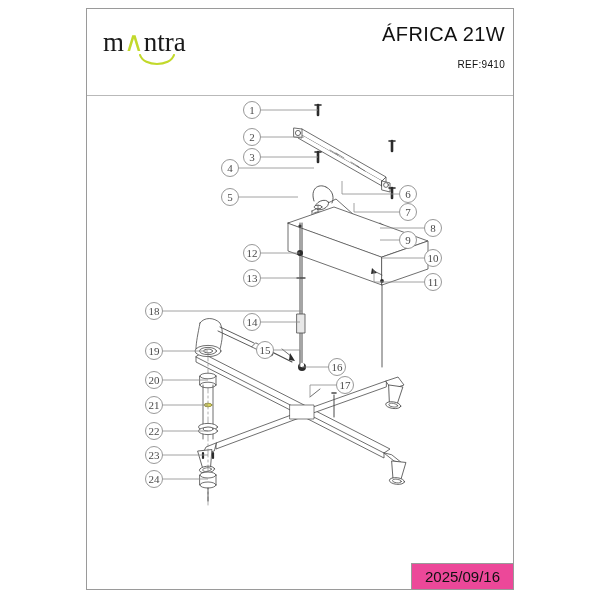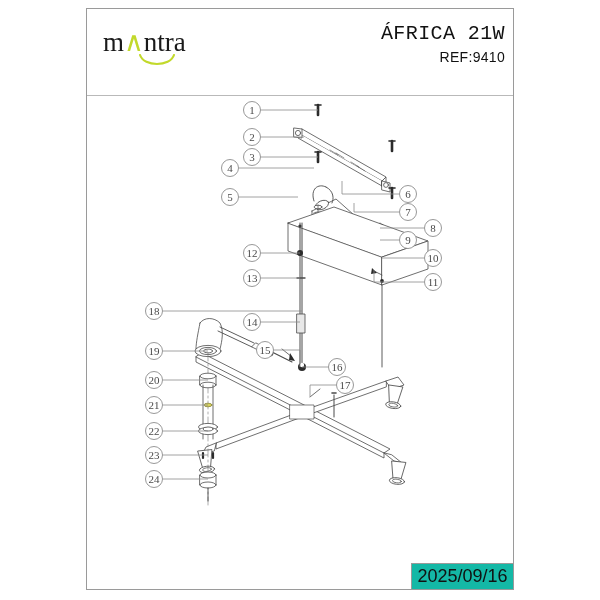--- a/index.html
+++ b/index.html
@@ -28,32 +28,32 @@
   }
   .logo-lam{
     color:#c2d92b;font-family:"Liberation Serif", serif;
   }
   .logo-arc{position:absolute;left:36px;top:30px;}
   .title-wrap{
     position:absolute;left:300px;top:22px;width:205px;text-align:right;
   }
   .title-main{
     font-size:20px;color:#111;letter-spacing:.4px;line-height:24px;
-    font-family:Liberation Mono, monospace;
+    font-family:Liberation Sans, sans-serif;
   }
   .title-ref{
-    font-size:14px;color:#111;letter-spacing:.3px;line-height:20px;margin-top:1px;
+    font-size:10px;color:#111;letter-spacing:.3px;line-height:20px;margin-top:9px;
     font-family:"Liberation Sans", sans-serif;
   }
   
   .date-box{
     position:absolute;left:411px;top:563px;width:102px;height:26px;
     border-left:1px solid #9a9a9a;border-top:1px solid #9a9a9a;
     box-sizing:border-box;display:flex;align-items:center;justify-content:center;
-    font-size:18px;color:#111;background:#14b8a6;
+    font-size:15px;color:#111;background:#ec4899;
     font-family:"Liberation Sans", sans-serif;
   }
   
   #draw{position:absolute;left:86px;top:95px;width:428px;height:468px;}
   .cnum{
     font-family:"Liberation Serif", serif;
     font-size:11px;fill:#4a4a4a;text-anchor:middle;
   }
 </style>
 </head>

